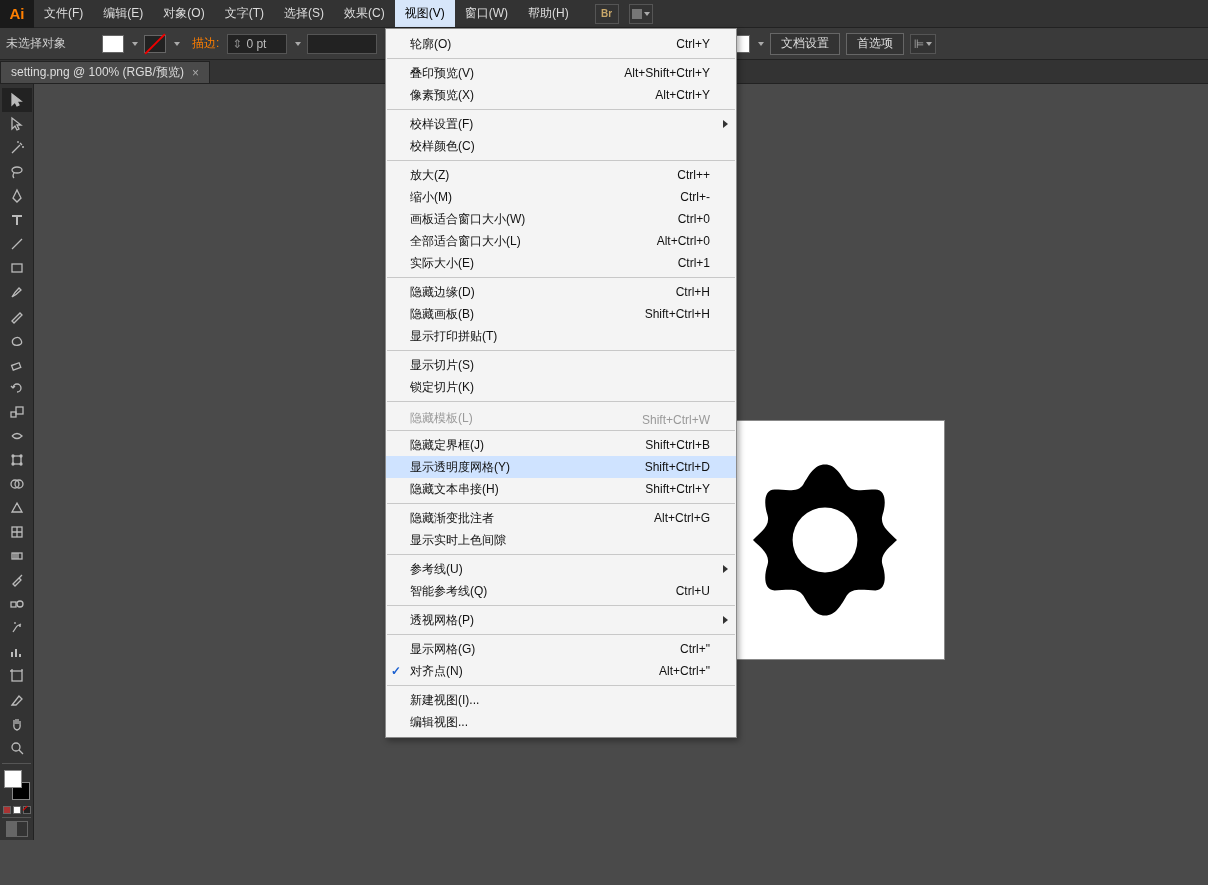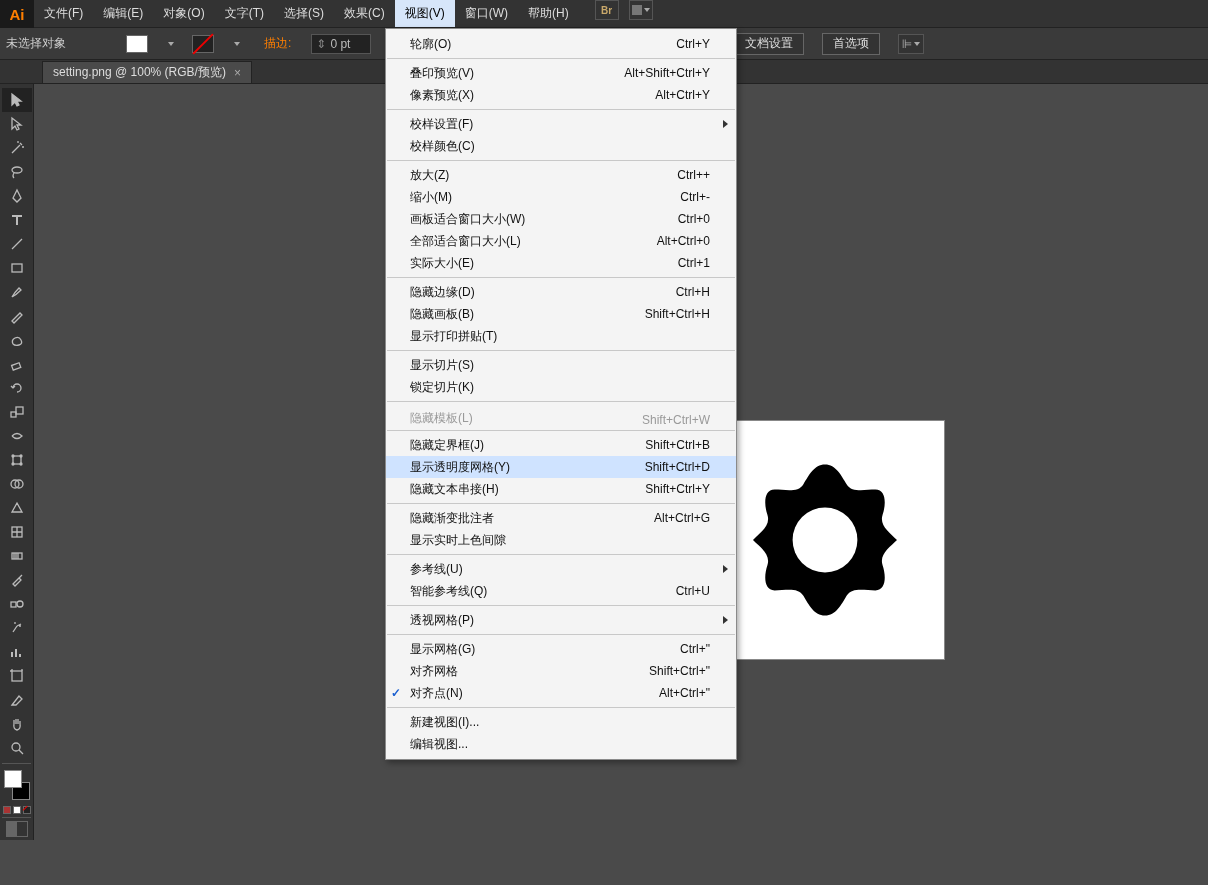--- a/index.html
+++ b/index.html
@@ -1,45 +1,45 @@
 <!DOCTYPE html>
 <html><head>
 <meta charset="utf-8">
 <style>
   * { margin:0; padding:0; box-sizing:border-box; font-family:"Microsoft YaHei","SimSun",sans-serif; }
   body { background:#4a4a4a; width:1208px; height:885px; overflow:hidden; position:relative; color:#ccc; font-size:12px; }
   
   
-  .menubar { background:#333; height:28px; display:flex; align-items:flex-start; border-bottom:1px solid #222; }
+  .menubar { background:#333; height:28px; display:flex; align-items:center; border-bottom:1px solid #222; }
   .ai-logo { width:34px; height:28px; background:#1a1a1a; display:flex; align-items:center; justify-content:center; }
   .ai-logo span { color:#ff7f00; font-weight:bold; font-size:15px; }
   .menu-items { display:flex; height:100%; }
   .menu-item { padding:0 10px; display:flex; align-items:center; color:#ddd; cursor:default; }
   .menu-item.active { background:#d7e6fa; color:#000; }
   .menu-extra { margin-left:16px; display:flex; gap:10px; align-items:center; }
   .ext-btn { width:24px; height:20px; border:1px solid #555; background:#333; display:flex; align-items:center; justify-content:center; }
   .ext-btn .sq { width:10px; height:10px; background:#777; }
   .caret { width:0;height:0;border-left:3px solid transparent;border-right:3px solid transparent;border-top:4px solid #aaa; margin-left:2px;}
 
   
-  .ctrlbar { background:#3a3a3a; height:32px; display:flex; align-items:center; border-bottom:1px solid #222; padding:0 6px; gap:18px;}
+  .ctrlbar { background:#3a3a3a; height:32px; display:flex; align-items:center; border-bottom:1px solid #222; padding:0 6px; gap:6px;}
   .ctrl-label { color:#ccc; margin-right:4px; }
   .swatch { width:22px; height:18px; border:1px solid #666; background:#222; display:inline-flex; align-items:center; justify-content:center; position:relative;}
   .swatch.white { background:#fff; }
   .swatch.none::after { content:""; position:absolute; width:140%; height:2px; background:#e00; transform:rotate(-45deg);}
   .stroke-lbl { color:#ff7f00; margin-left:6px; margin-right:2px; }
   .num-input { width:60px; height:20px; background:#222; border:1px solid #555; color:#bbb; display:flex; align-items:center; padding:0 4px; }
   .long-input { flex:0 0 70px; height:20px; background:#222; border:1px solid #555; }
   .gap-fill { flex:1; }
   .small-swatch { width:22px; height:18px; border:1px solid #666; background:#fff; }
   .txt-btn { height:22px; padding:0 10px; border:1px solid #666; background:#333; color:#ddd; display:flex; align-items:center; }
   .right-lbl { color:#ccc; margin-right:2px; }
 
   
-  .tabstrip { background:#333; height:24px; display:flex; align-items:flex-end; padding-left:42px; border-bottom:1px solid #222;}
+  .tabstrip { background:#333; height:24px; display:flex; align-items:flex-end; border-bottom:1px solid #222;}
   .doc-tab { background:#4a4a4a; height:22px; display:flex; align-items:center; padding:0 10px; color:#ddd; gap:8px; border:1px solid #222; border-bottom:none;}
   .tab-close { color:#aaa; }
 
   
   .toolbox { position:absolute; left:0; top:84px; width:34px; background:#333; padding-top:4px; border-right:1px solid #222; }
   .tool { width:30px; height:24px; margin:0 auto; display:flex; align-items:center; justify-content:center; color:#bbb; }
   .tool svg { width:16px; height:16px; fill:none; stroke:#bbb; stroke-width:1.3; }
   .tool.sel { background:#222; }
   .tool-sep { height:1px; background:#555; margin:3px 2px; }
   .color-stack { position:relative; width:30px; height:34px; margin:4px auto; }
@@ -404,24 +404,20 @@
     <div class="dd-item">
       <span>透视网格(P)</span>
       <span class="dd-sub"></span>
     </div>
     <div class="dd-sep"></div>
     <div class="dd-item">
       <span>显示网格(G)</span>
       <span class="sc">Ctrl+"</span>
     </div>
     <div class="dd-item">
-      <span>对齐网格</span>
-      <span class="sc">Shift+Ctrl+"</span>
-    </div>
-    <div class="dd-item">
       <span class="dd-check">✓</span>
       <span>对齐点(N)</span>
       <span class="sc">Alt+Ctrl+"</span>
     </div>
     <div class="dd-sep"></div>
     <div class="dd-item">
       <span>新建视图(I)...</span>
     </div>
     <div class="dd-item">
       <span>编辑视图...</span>

